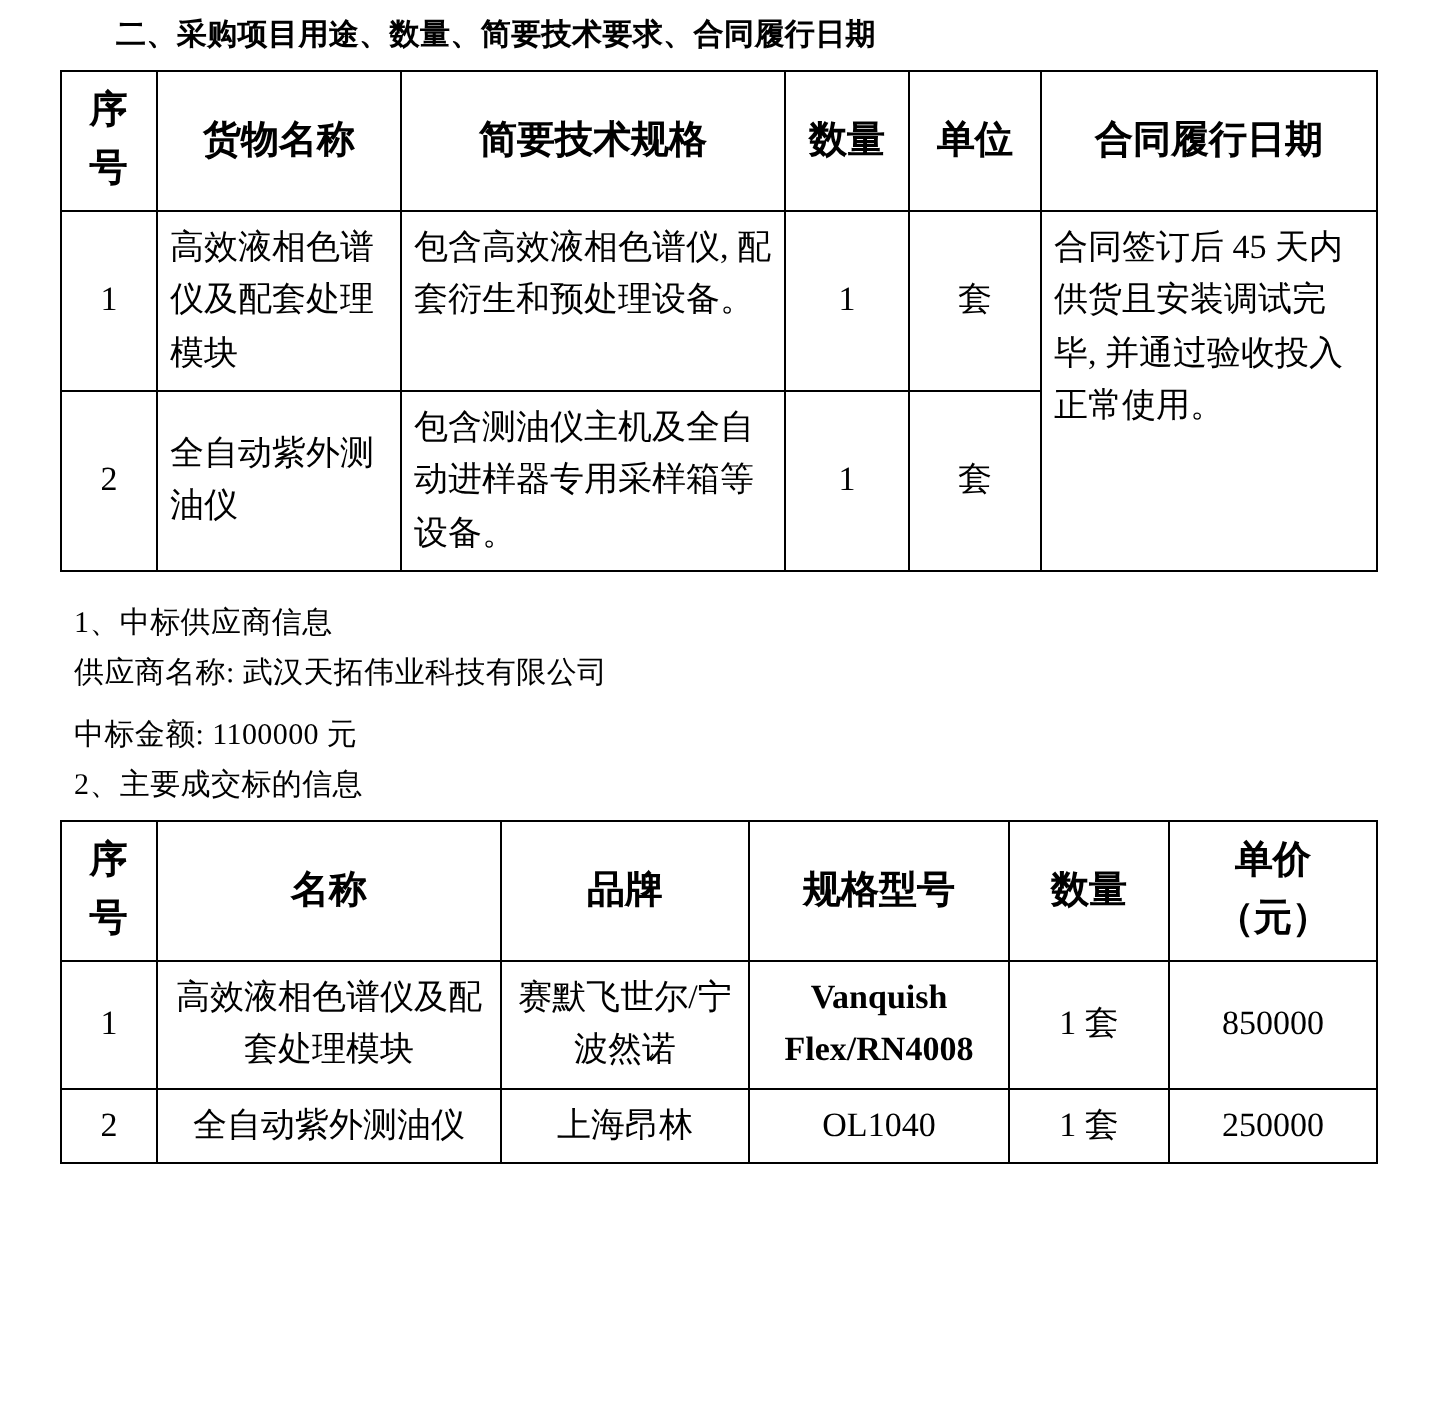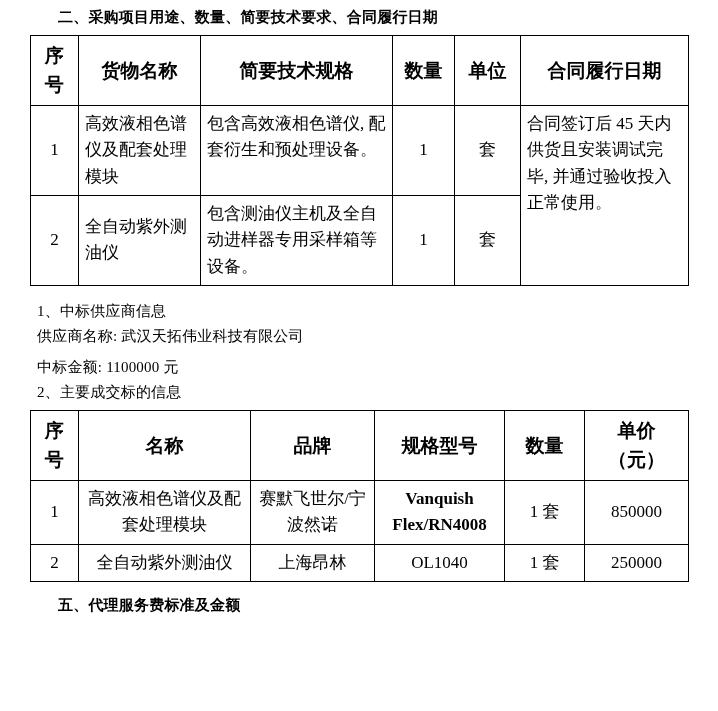--- a/index.html
+++ b/index.html
@@ -170,15 +170,14 @@
         <td>OL1040</td>
         <td class="nowrapnum">1 套</td>
         <td>250000</td>
       </tr>
     </tbody>
   </table>
 
   <div class="sp1"></div>
 
   <div class="sp3"></div>
-  <div class="section-heading">五、代理服务费标准及金额</div>
 
 </div>
 
 </body></html>

